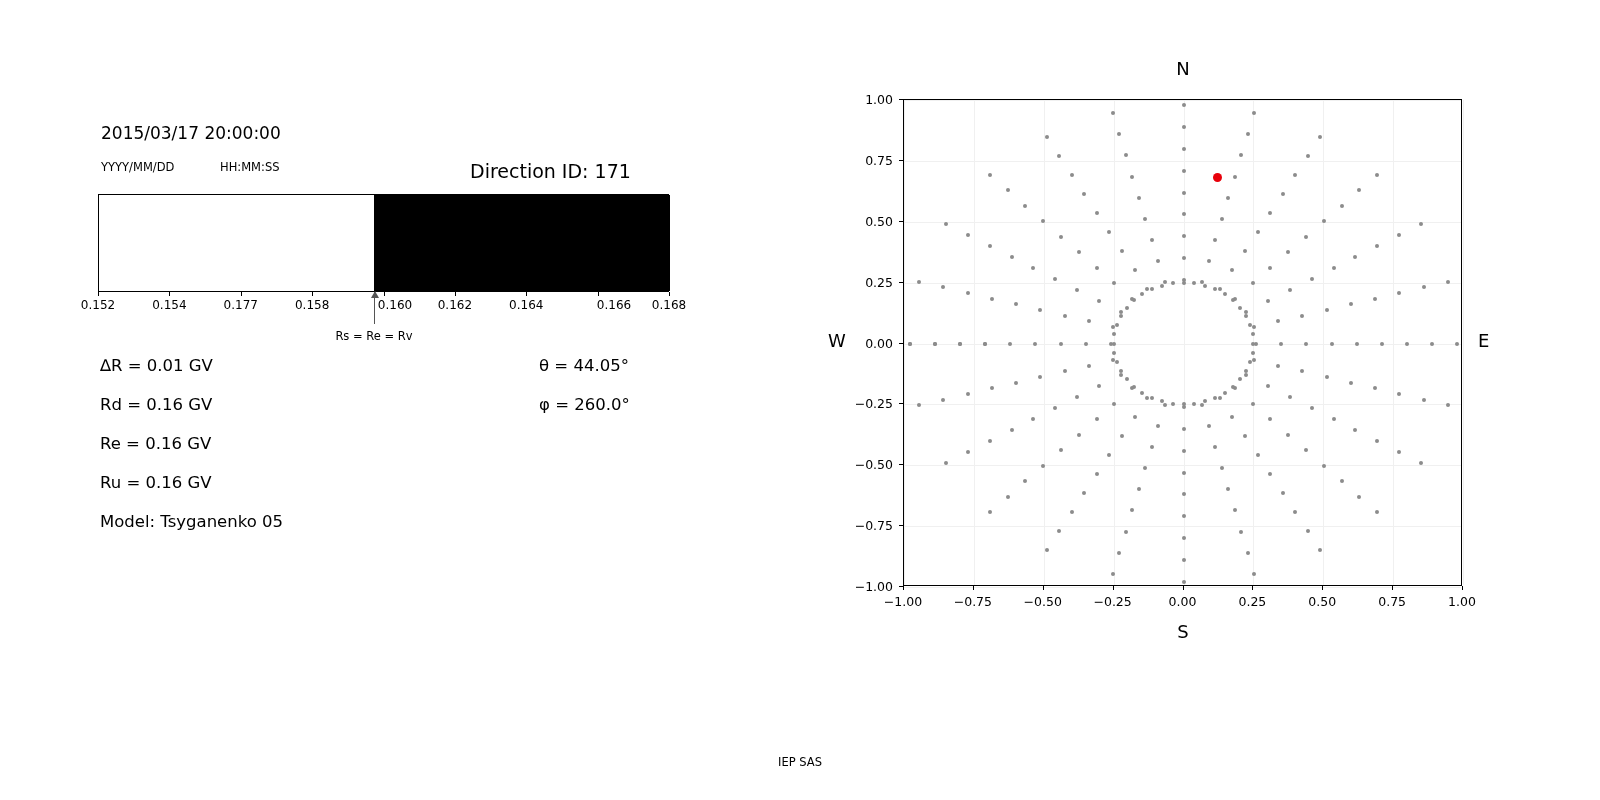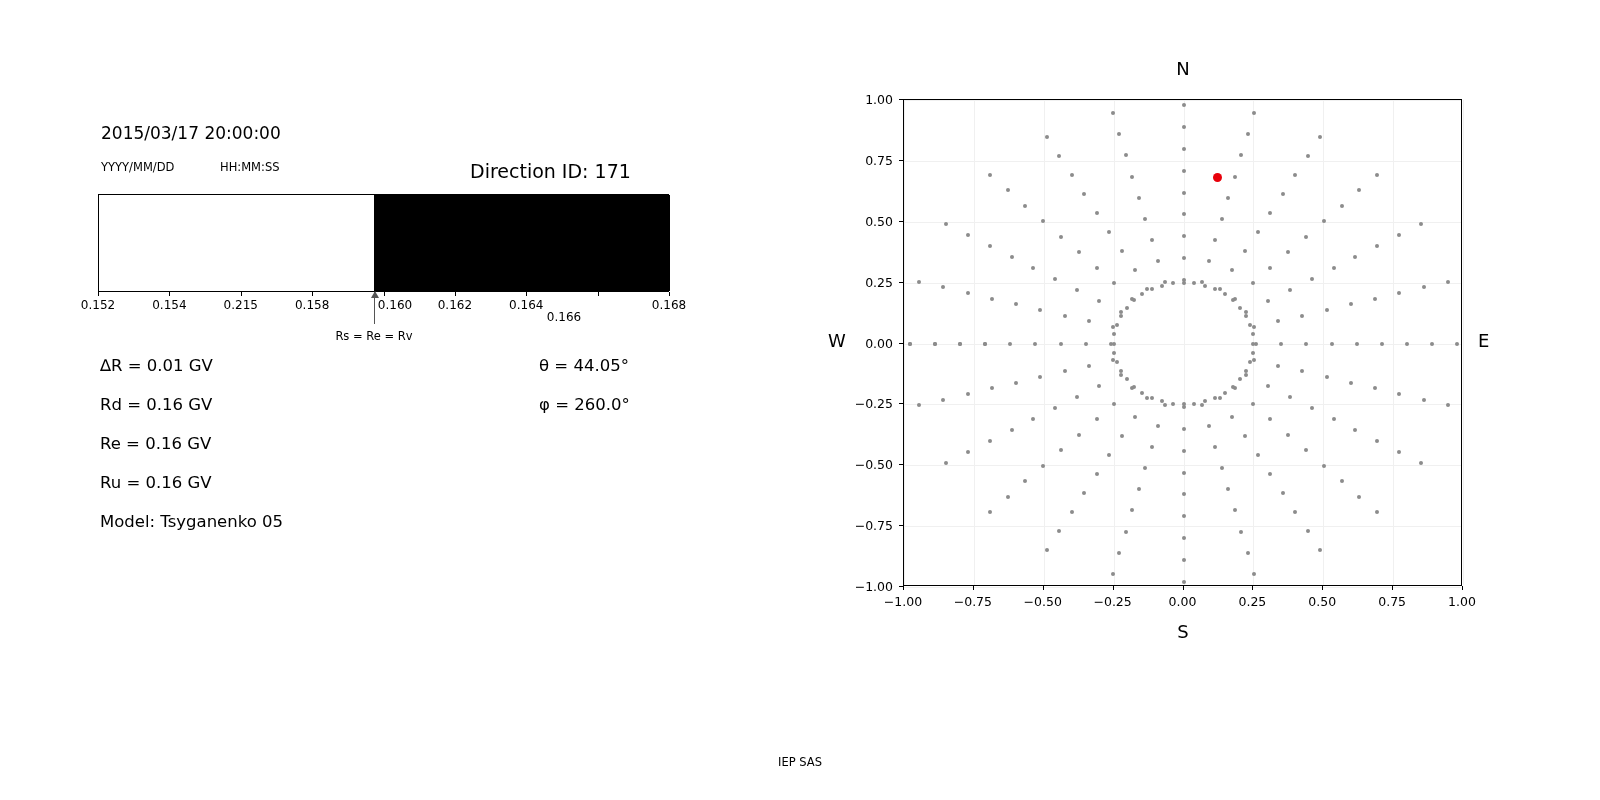--- a/index.html
+++ b/index.html
@@ -256,31 +256,31 @@
 
   <div class="penumbra-box">
     <div class="penumbra-black" id="penumbra-black" style="left: 274.794px; width: 296.206px;"></div>
   </div>
   <div id="penumbra-axis">
       <div class="tick" style="left: 98px;"></div>
       <div class="tick-label" style="left: 98px;">0.152</div>
       <div class="tick" style="left: 169.375px;"></div>
       <div class="tick-label" style="left: 169.375px;">0.154</div>
       <div class="tick" style="left: 240.75px;"></div>
-      <div class="tick-label" style="left: 240.75px;">0.215</div>
+      <div class="tick-label" style="left: 240.75px;">0.177</div>
       <div class="tick" style="left: 312.125px;"></div>
       <div class="tick-label" style="left: 312.125px;">0.158</div>
       <div class="tick" style="left: 383.5px;"></div>
       <div class="tick-label" style="left: 395px;">0.160</div>
       <div class="tick" style="left: 454.875px;"></div>
       <div class="tick-label" style="left: 454.875px;">0.162</div>
       <div class="tick" style="left: 526.25px;"></div>
       <div class="tick-label" style="left: 526.25px;">0.164</div>
       <div class="tick" style="left: 597.625px;"></div>
-      <div class="tick-label" style="left: 564px; margin-top: 12px;">0.166</div>
+      <div class="tick-label" style="left: 614px;">0.166</div>
       <div class="tick" style="left: 669px;"></div>
       <div class="tick-label" style="left: 669px;">0.168</div>
     </div>
   <div class="rs-arrow"></div>
   <div class="rs-label">Rs = Re = Rv</div>
 
   <div class="param col1 r1">∆R = 0.01 GV</div>
   <div class="param col1 r2">Rd = 0.16 GV</div>
   <div class="param col1 r3">Re = 0.16 GV</div>
   <div class="param col1 r4">Ru = 0.16 GV</div>

